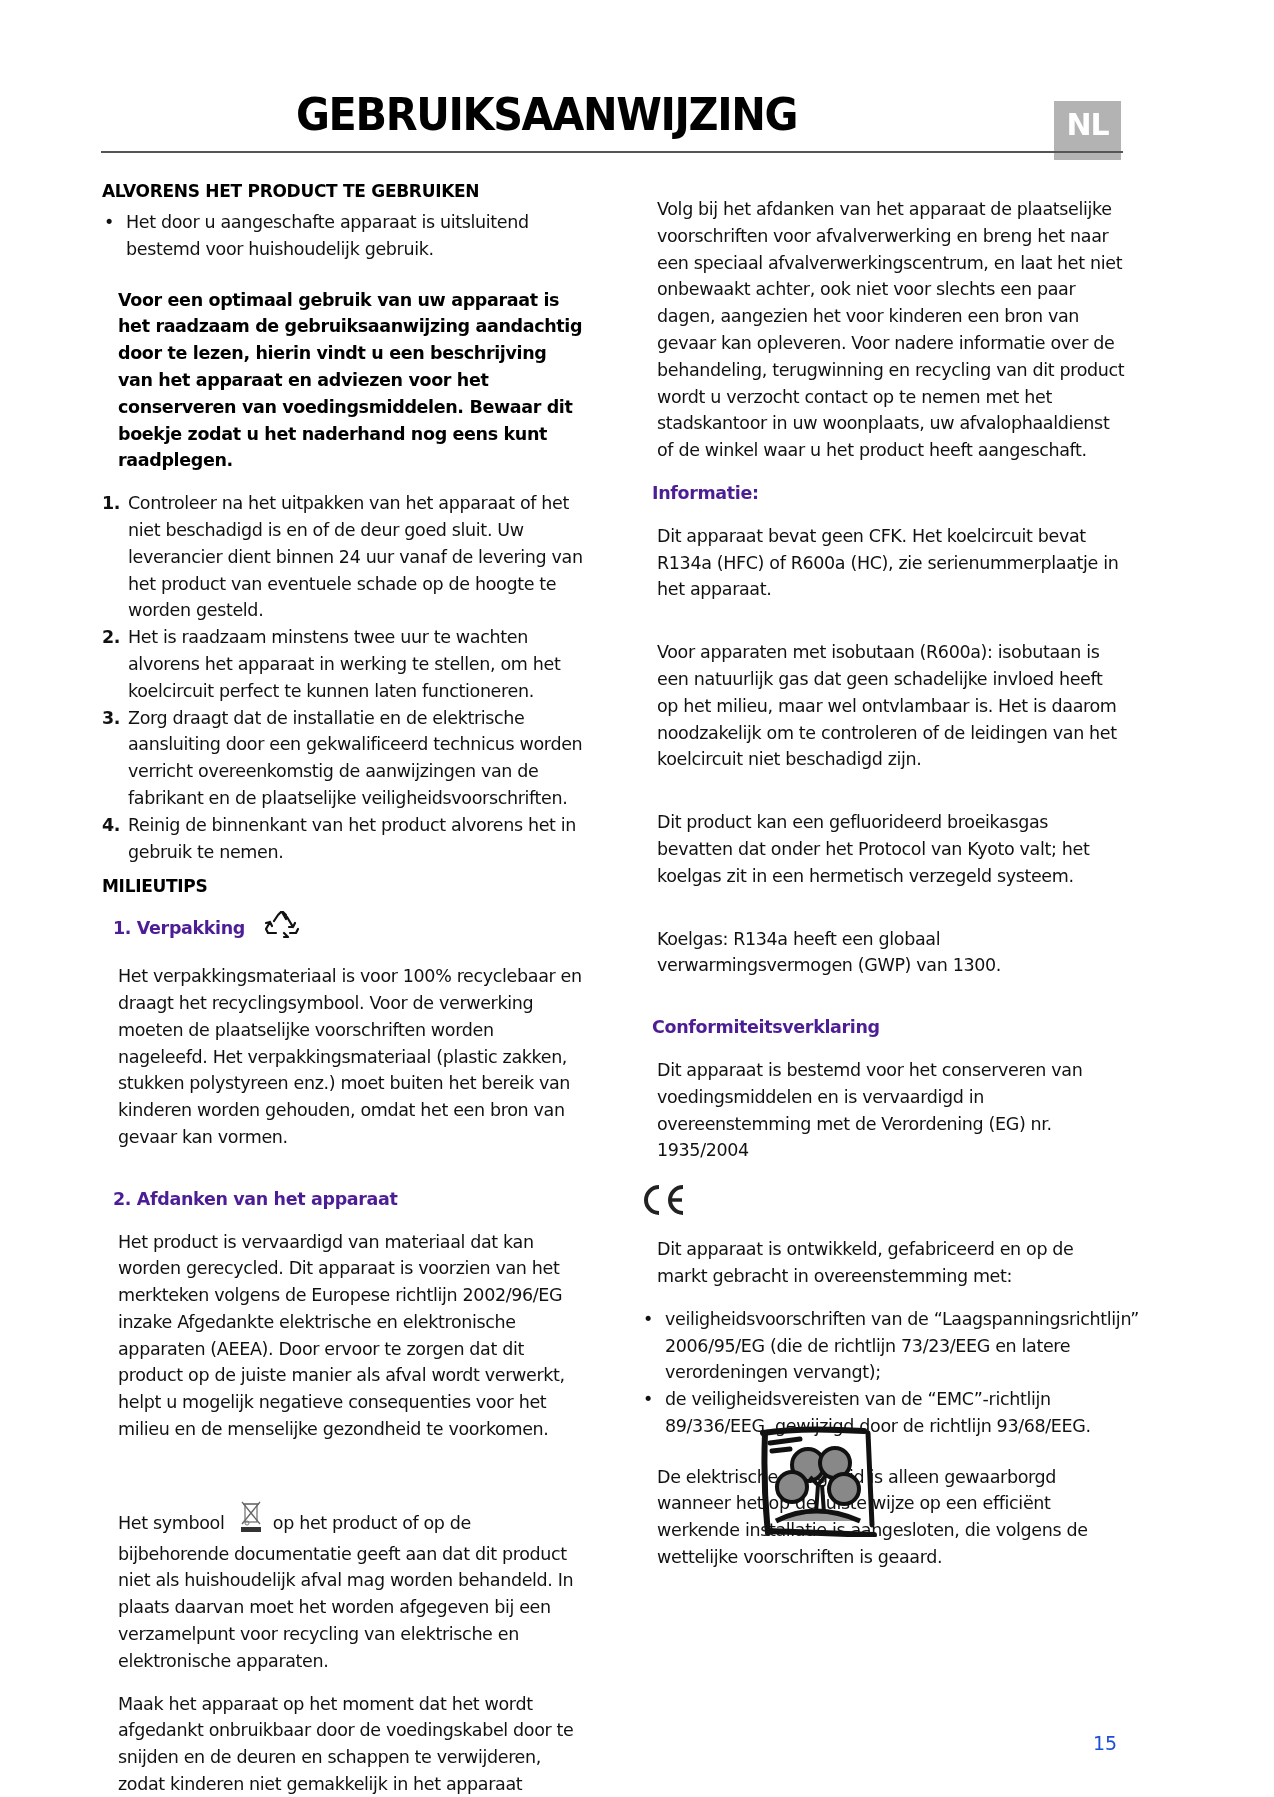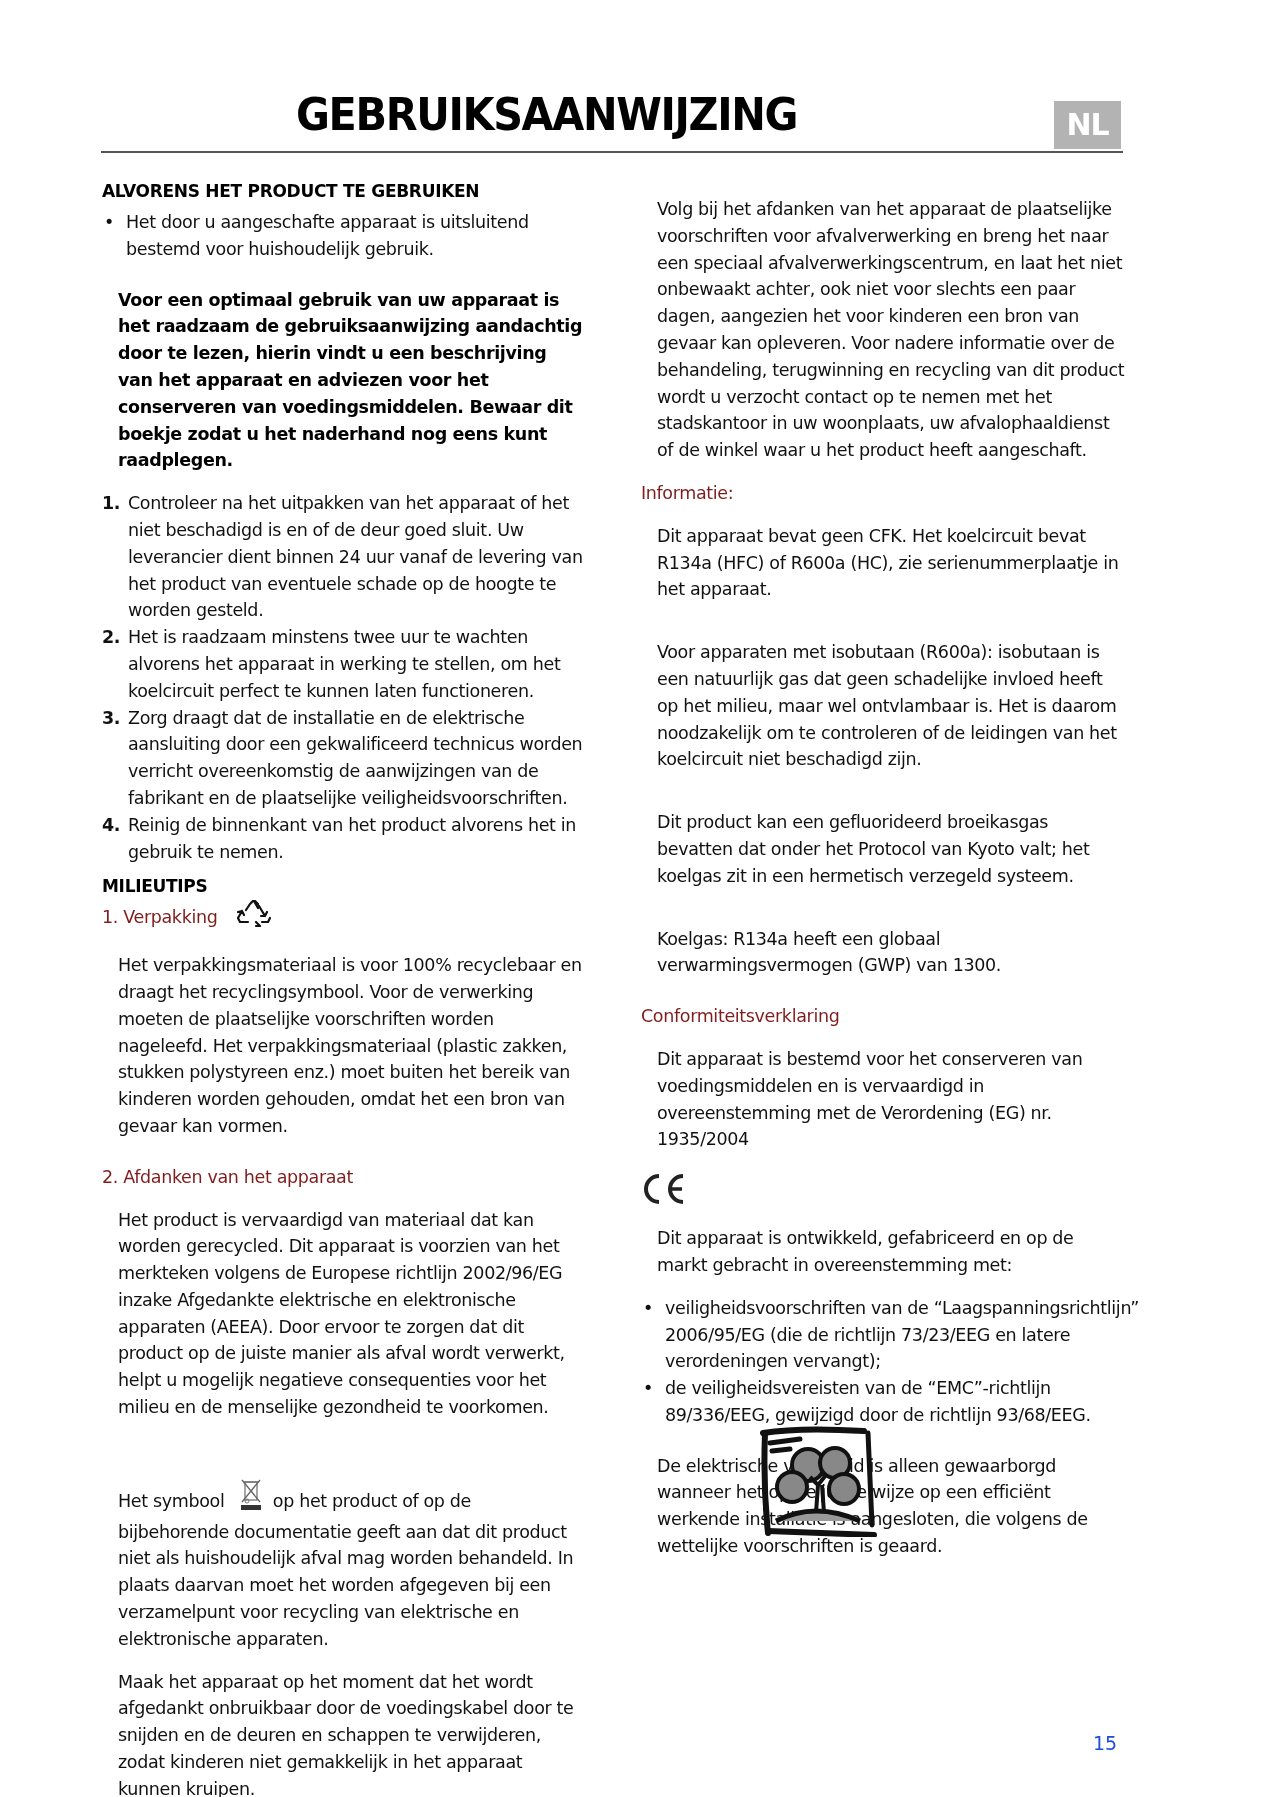--- a/index.html
+++ b/index.html
@@ -7,40 +7,40 @@
     width: 1274px; height: 1797px; position: relative; overflow: hidden;
     font-family: "DejaVu Sans", sans-serif; color: #111;
   }
   .page-title {
     position: absolute; left: 296px; top: 88px; width: 560px;
     font-family: "DejaVu Sans", sans-serif; font-weight: bold;
     font-size: 45px; letter-spacing: -1.5px; line-height: 54px; color: #000;
     white-space: nowrap; transform: scaleX(0.92); transform-origin: left center;
   }
   .lang-badge {
-    position: absolute; left: 1054px; top: 101px; width: 67px; height: 48px;
+    position: absolute; left: 1054px; top: 101px; width: 67px; height: 59px;
     background: #b3b3b3; color: #fff; font-weight: bold; font-size: 30px;
     line-height: 47px; text-align: center; letter-spacing: -1px;
     font-family: "DejaVu Sans", sans-serif;
   }
   .title-rule {
     position: absolute; left: 101px; top: 151px; width: 1022px; height: 2px; background: #555;
   }
   .col {
     position: absolute; top: 178px; width: 500px;
     font-family: "DejaVu Sans", sans-serif; font-size: 17.5px; line-height: 26.8px;
     letter-spacing: -0.35px; color: #111;
   }
   .col.left { left: 102px; }
   .col.right { left: 641px; top: 180px; }
   .h1 {
     font-weight: bold; font-size: 17px; line-height: 27px; letter-spacing: -0.3px;
     margin: 0; color: #000;
   }
-  .h2 { font-weight: normal; margin: 0; color: #7f1d1d; }
+  .h2 { font-weight: bold; margin: 11px; color: #4c1d95; }
   p { margin: 16px; }
   .bold { font-weight: bold; color: #000; }
   .bullet { position: relative; padding-left: 24px; }
   .bullet .dot { position: absolute; left: 2px; top: 0; }
   .num { position: relative; padding-left: 26px; }
   .num .n { position: absolute; left: 0; top: 0; font-weight: bold; }
   .gap-s { height: 4px; }
   .gap-m { height: 8px; }
   .gap-l { height: 26px; }
   .inline-icon { display: inline-block; vertical-align: middle; }

